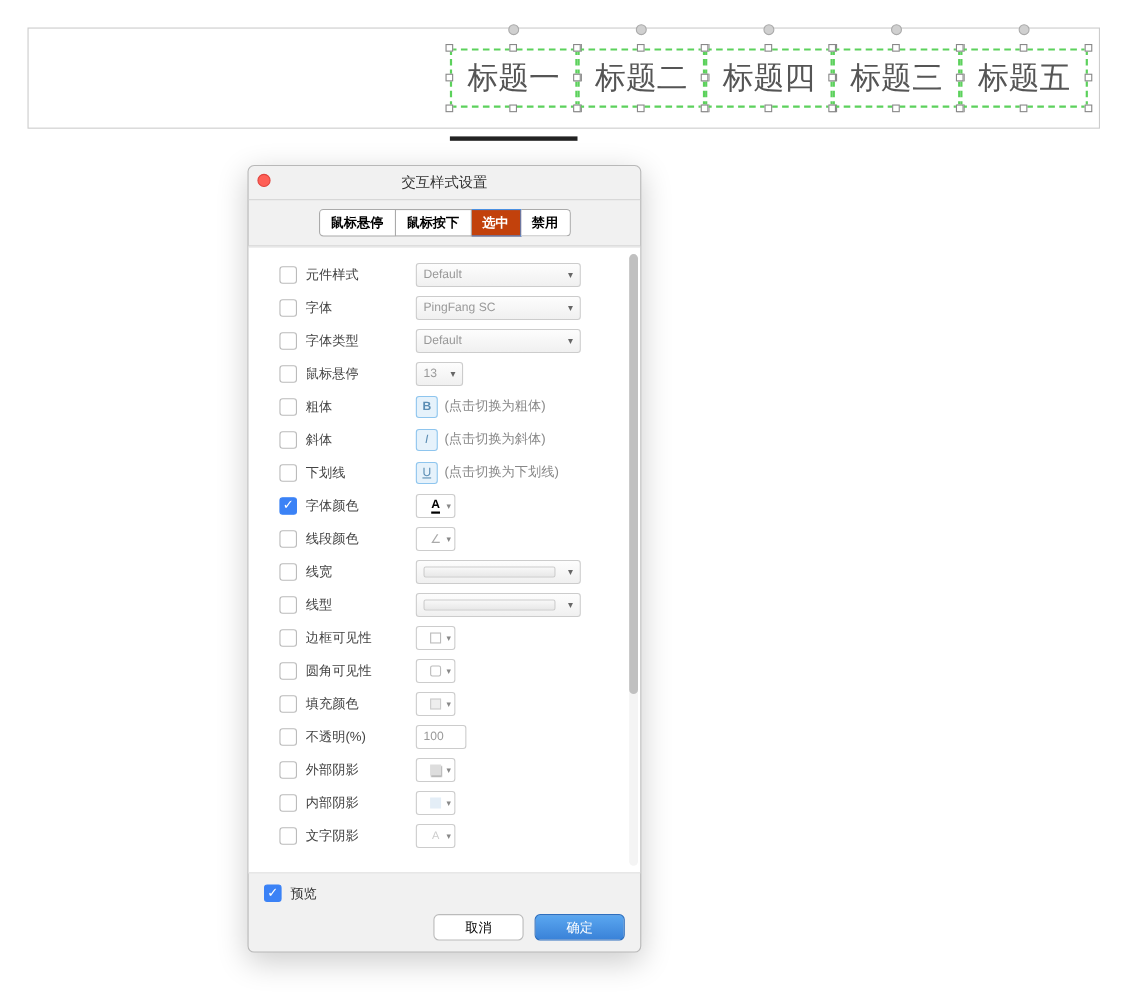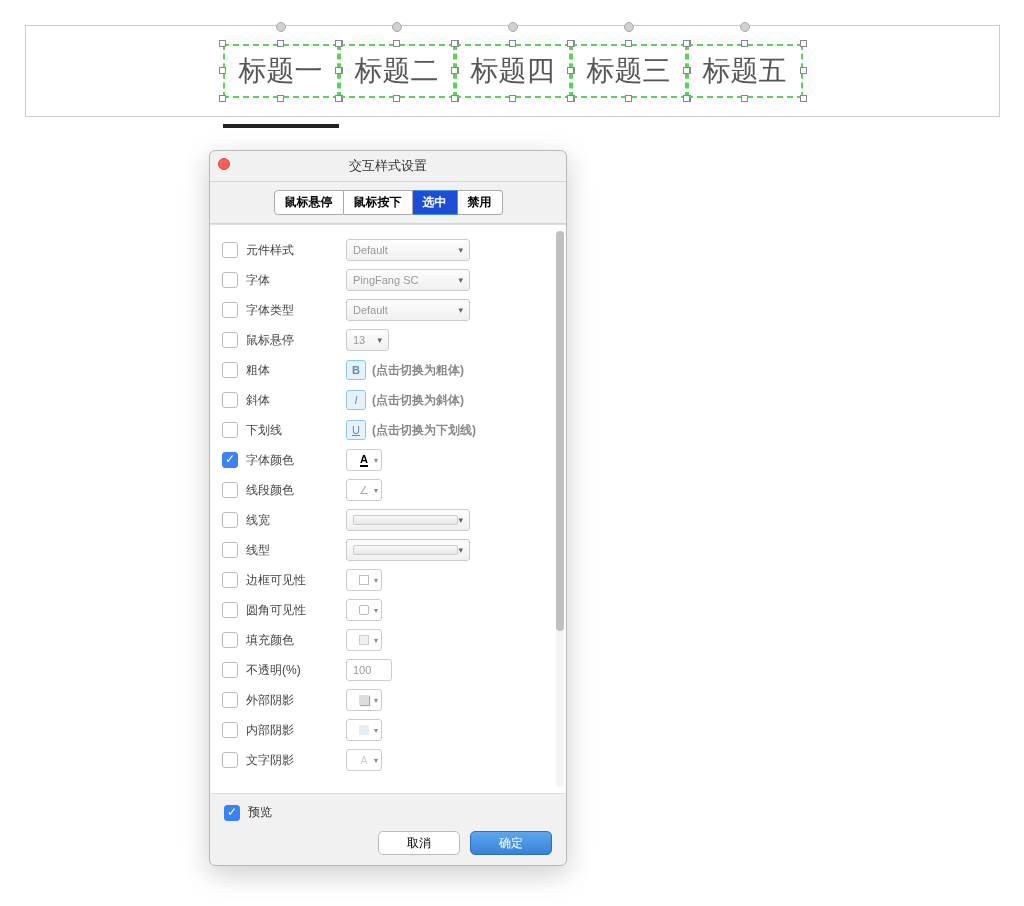--- a/index.html
+++ b/index.html
@@ -1,74 +1,74 @@
 <!DOCTYPE html>
 <html><head>
 <meta charset="utf-8">
 <style>
 * { box-sizing: border-box; margin: 0; padding: 0; }
 body { font-family: -apple-system, "PingFang SC", sans-serif; background: #fff; width: 1024px; height: 906px; position: relative; }
 
 
 .canvas-area { position: absolute; top: 25px; left: 25px; width: 975px; height: 92px; border: 1px solid #ccc; background: #fff; }
-.tab-items { display: flex; justify-content: center; align-items: center; height: 100%; padding: 0 10px; }
+.tab-items { display: flex; justify-content: flex-end; align-items: center; height: 100%; padding: 0 10px; }
 .tab-wrap { position: relative; }
 .tab-item { border: 2px dashed #5cd15c; padding: 6px 14px; font-size: 28px; font-weight: 300; color: #555; position: relative; }
 .handle { position: absolute; width: 7px; height: 7px; background: #fff; border: 1px solid #888; }
 .handle.tl { top: -4px; left: -4px; }
 .handle.tr { top: -4px; right: -4px; }
 .handle.bl { bottom: -4px; left: -4px; }
 .handle.br { bottom: -4px; right: -4px; }
 .handle.ml { top: 50%; left: -4px; margin-top: -4px; }
 .handle.mr { top: 50%; right: -4px; margin-top: -4px; }
 .handle.tc { top: -4px; left: 50%; margin-left: -4px; }
 .handle.bc { bottom: -4px; left: 50%; margin-left: -4px; }
 .conn-dot { position: absolute; width: 10px; height: 10px; border-radius: 50%; background: #d0d0d0; border: 1px solid #aaa; top: -22px; left: 50%; margin-left: -5px; }
 .underline { position: absolute; height: 4px; background: #222; bottom: -30px; left: 0; width: 100%; }
 
 
-.dialog { position: absolute; top: 150px; left: 209px; width: 358px; background: #f1f1f1; border: 1px solid #b8b8b8; border-radius: 6px; box-shadow: 0 8px 28px rgba(0,0,0,0.2); }
+.dialog { position: absolute; top: 150px; left: 225px; width: 358px; background: #f1f1f1; border: 1px solid #b8b8b8; border-radius: 6px; box-shadow: 0 8px 28px rgba(0,0,0,0.2); }
 .dialog-title { text-align: center; font-size: 13px; padding: 6px 0; border-bottom: 1px solid #d5d5d5; position: relative; color: #333; }
 .traffic-close { position: absolute; left: 8px; top: 7px; width: 12px; height: 12px; border-radius: 50%; background: #ff5f56; border: 1px solid #e0443e; }
 
 .seg-tabs { display: flex; justify-content: center; padding: 8px 0; border-bottom: 1px solid #d5d5d5; font-weight: bold; }
 .seg { font-size: 12px; padding: 3px 10px; border: 1px solid #aaa; background: #fff; cursor: pointer; }
 .seg:first-child { border-radius: 4px 0 0 4px; }
 .seg:last-child { border-radius: 0 4px 4px 0; }
 .seg + .seg { border-left: none; }
-.seg.active { background: #1d4ed8; color: #fff; border-color: #4a90e2; }
-
-.scroll-area { height: 570px; overflow-y: auto; padding: 10px 0; background: #fff; margin: 0; border-top: 1px solid #ddd; border-bottom: 1px solid #ddd; position: relative; }
+.seg.active { background: #c2410c; color: #fff; border-color: #4a90e2; }
+
+.scroll-area { height: 570px; overflow-y: auto; padding: 10px 16px; background: #fff; margin: 0; border-top: 1px solid #ddd; border-bottom: 1px solid #ddd; position: relative; }
 .scroll-inner { padding: 0 16px 0 6px; }
 
 .prop-row { display: flex; align-items: center; padding: 4px 6px; min-height: 30px; }
 .prop-check { width: 16px; height: 16px; border: 1px solid #bbb; border-radius: 3px; background: #fff; margin-right: 8px; cursor: pointer; flex-shrink: 0; }
 .prop-check.checked { background: #3b82f6; border-color: #3b82f6; position: relative; }
 .prop-check.checked::after { content: "✓"; color: #fff; font-size: 12px; position: absolute; top: -1px; left: 2px; }
 .prop-label { font-size: 12px; color: #444; width: 100px; flex-shrink: 0; }
 .prop-control { flex: 1; }
 
-.dd { width: 124px; height: 22px; border: 1px solid #ccc; border-radius: 3px; background: linear-gradient(#fdfdfd,#f0f0f0); font-size: 11px; color: #999; padding: 0 6px; display: flex; align-items: center; justify-content: space-between; cursor: pointer; }
+.dd { width: 150px; height: 22px; border: 1px solid #ccc; border-radius: 3px; background: linear-gradient(#fdfdfd,#f0f0f0); font-size: 11px; color: #999; padding: 0 6px; display: flex; align-items: center; justify-content: space-between; cursor: pointer; }
 .dd.narrow { width: 43px; }
 .dd .arrow { font-size: 9px; color: #666; }
 
 .toggle-btn { width: 20px; height: 20px; border: 1px solid #8ec5ee; background: #e6f2fb; border-radius: 3px; display: inline-flex; align-items: center; justify-content: center; font-size: 11px; color: #5b8db3; margin-right: 6px; cursor: pointer; }
-.hint { font-size: 12px; color: #888; font-weight: bold; }
+.hint { font-size: 12px; color: #888; }
 
 .color-btn { width: 36px; height: 22px; border: 1px solid #ccc; border-radius: 3px; background: #fff; display: inline-flex; align-items: center; justify-content: center; cursor: pointer; position: relative; }
 .color-btn .dd-arrow { position: absolute; right: 3px; font-size: 8px; color: #888; }
 .line-swatch { width: 120px; height: 10px; background: linear-gradient(#f8f8f8,#e8e8e8); border: 1px solid #ccc; border-radius: 2px; }
 .txt-input { width: 46px; height: 22px; border: 1px solid #ccc; border-radius: 3px; font-size: 11px; color: #999; padding: 0 6px; background: #fff; }
 
 
 .scrollbar-track { position: absolute; right: 2px; top: 6px; bottom: 6px; width: 8px; background: #f4f4f4; border-radius: 4px; }
 .scrollbar-thumb { position: absolute; right: 2px; top: 6px; width: 8px; height: 400px; background: #c0c0c0; border-radius: 4px; }
 
 .dialog-footer { padding: 10px 14px; }
-.preview-row { display: flex; align-items: center; margin-bottom: 10px; }
+.preview-row { display: flex; margin-bottom: 10px; }
 .btn-row { display: flex; justify-content: flex-end; gap: 10px; }
 .btn { width: 82px; height: 24px; border-radius: 5px; font-size: 12px; cursor: pointer; border: 1px solid #bbb; background: #fff; }
 .btn.primary { background: linear-gradient(#5aa7f0,#3a82d8); color: #fff; border-color: #2d6fbf; }
 </style>
 </head>
 <body>
 
 <div class="canvas-area">
   <div class="tab-items">
     <div class="tab-wrap">

